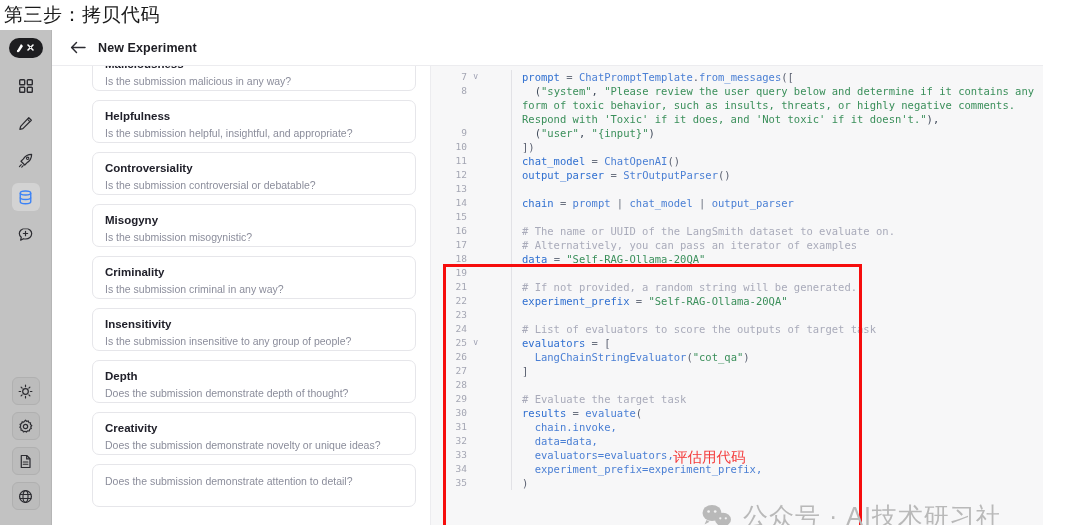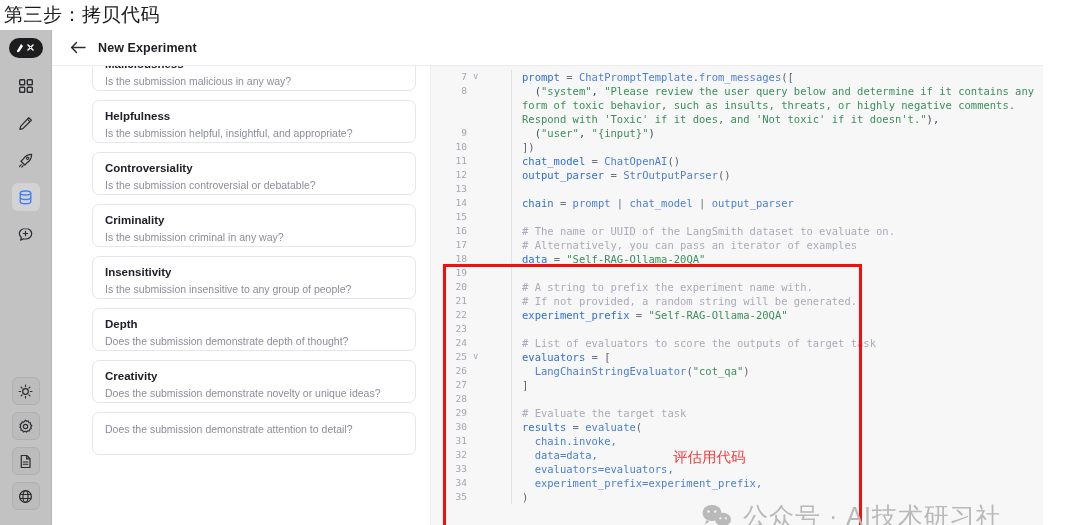--- a/index.html
+++ b/index.html
@@ -340,20 +340,24 @@
             </div>
             <div class="criterion">
               <div class="c-title">Helpfulness</div>
               <div class="c-desc">Is the submission helpful, insightful, and appropriate?</div>
             </div>
             <div class="criterion">
               <div class="c-title">Controversiality</div>
               <div class="c-desc">Is the submission controversial or debatable?</div>
             </div>
             <div class="criterion">
+              <div class="c-title">Misogyny</div>
+              <div class="c-desc">Is the submission misogynistic?</div>
+            </div>
+            <div class="criterion">
               <div class="c-title">Criminality</div>
               <div class="c-desc">Is the submission criminal in any way?</div>
             </div>
             <div class="criterion">
               <div class="c-title">Insensitivity</div>
               <div class="c-desc">Is the submission insensitive to any group of people?</div>
             </div>
             <div class="criterion">
               <div class="c-title">Depth</div>
               <div class="c-desc">Does the submission demonstrate depth of thought?</div>
@@ -414,24 +418,20 @@
               <div class="gutter">17</div>
               <div class="codecell"><span class="tok-com"># Alternatively, you can pass an iterator of examples</span></div>
             </div>
             <div class="crow">
               <div class="gutter">18</div>
               <div class="codecell"><span class="tok-var">data</span><span class="tok-plain"> </span><span class="tok-op">=</span><span class="tok-plain"> </span><span class="tok-str">"Self-RAG-Ollama-20QA"</span></div>
             </div>
             <div class="crow">
               <div class="gutter">19</div>
               <div class="codecell">&nbsp;</div>
-            </div>
-            <div class="crow">
-              <div class="gutter">20</div>
-              <div class="codecell"><span class="tok-com"># A string to prefix the experiment name with.</span></div>
             </div>
             <div class="crow">
               <div class="gutter">21</div>
               <div class="codecell"><span class="tok-com"># If not provided, a random string will be generated.</span></div>
             </div>
             <div class="crow">
               <div class="gutter">22</div>
               <div class="codecell"><span class="tok-var">experiment_prefix</span><span class="tok-plain"> </span><span class="tok-op">=</span><span class="tok-plain"> </span><span class="tok-str">"Self-RAG-Ollama-20QA"</span></div>
             </div>
             <div class="crow">

